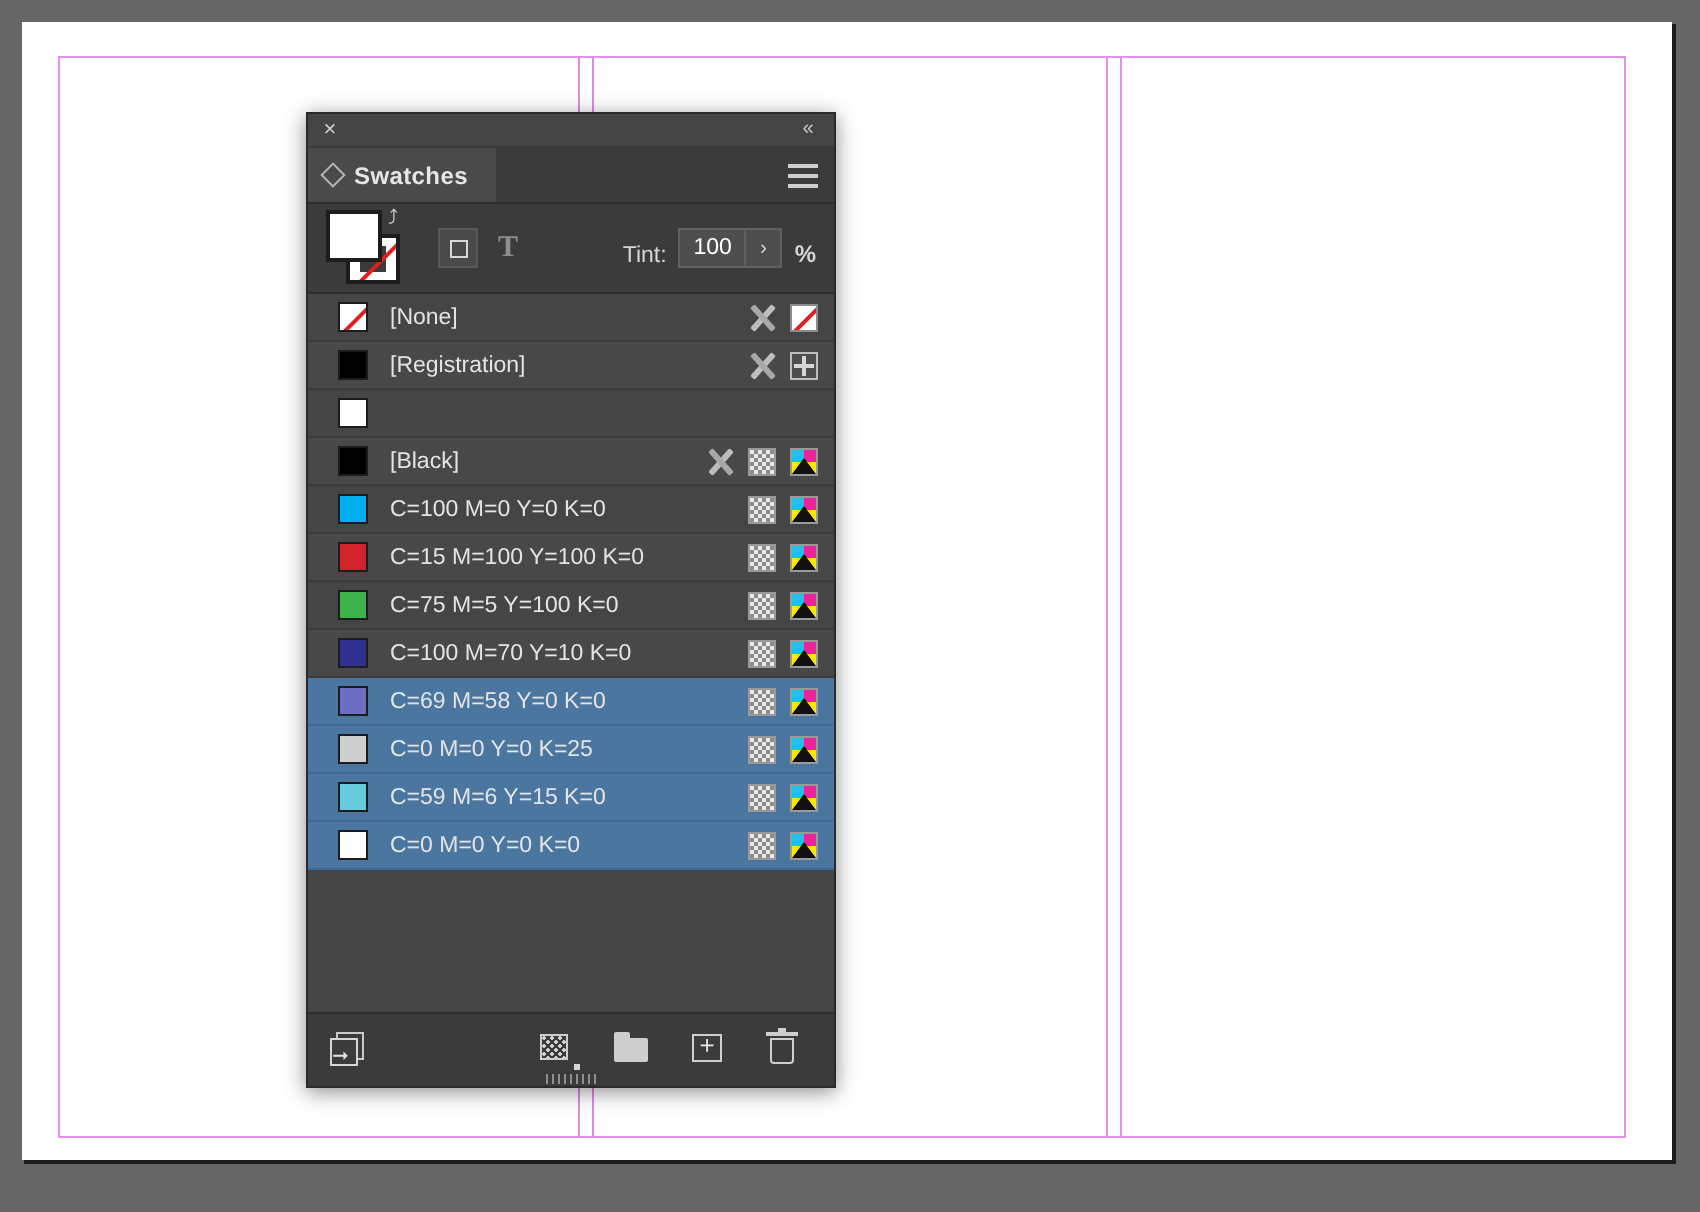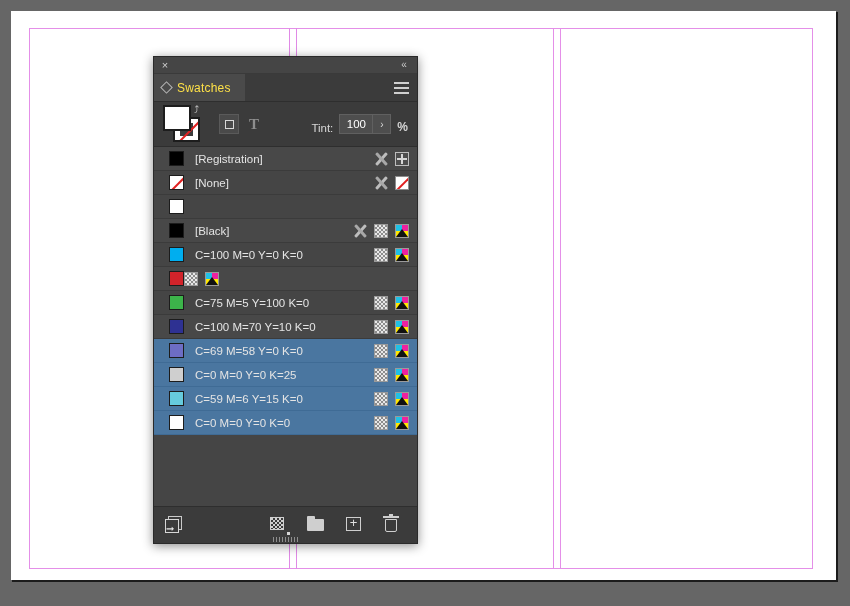--- a/index.html
+++ b/index.html
@@ -51,22 +51,22 @@
     color:#c9c9c9; font-size:10px; line-height:14px; text-align:center; cursor:pointer;
   }
 
   
   .tab-row {
     height:28px; background:#3b3b3b; position:relative; flex:none;
     display:flex; align-items:stretch;
     border-bottom:1px solid #2e2e2e;
   }
   .tab {
-    background:#4a4a4a; color:#fde047; display:flex; align-items:center;
-    padding:0 14px 0 8px; font-size:12px; font-weight:normal; cursor:pointer;
+    background:#4a4a4a; color:#e5e5e5; display:flex; align-items:center;
+    padding:0 14px 0 8px; font-size:12px; font-weight:bold; cursor:pointer;
     letter-spacing:.2px;
   }
   .tab .diamond {
     display:inline-block; width:9px; height:9px; margin-right:6px;
     transform:rotate(45deg); border:1px solid #b6b6b6; background:transparent;
   }
   .tab-rest { flex:1; background:#3b3b3b; position:relative; }
   .hamburger {
     position:absolute; right:8px; top:8px; width:15px; height:12px;
     display:flex; flex-direction:column; justify-content:space-between; cursor:pointer;
@@ -326,39 +326,39 @@
       <span class="tint-label">Tint:</span>
       <div class="tint-box">
         <div class="tint-val">100</div>
         <div class="tint-step">›</div>
       </div>
       <span class="pct">%</span>
     </div>
   </div>
 
   <div class="swatch-list" id="swatch-list">
+      <div class="swatch-row">
+        <span class="chip" style="background:#ffffff">
+          <span class="nslash"></span>
+        </span>
+        <span class="swatch-name">[None]</span>
+        <span class="row-icons">
+          <span class="ricon ico-lock"></span>
+          <span class="ricon ico-none"></span>
+        </span>
+      </div>
       <div class="swatch-row alt">
         <span class="chip" style="background:#000000"></span>
         <span class="swatch-name">[Registration]</span>
         <span class="row-icons">
           <span class="ricon ico-lock"></span>
           <span class="ricon ico-reg"></span>
         </span>
       </div>
       <div class="swatch-row">
-        <span class="chip" style="background:#ffffff">
-          <span class="nslash"></span>
-        </span>
-        <span class="swatch-name">[None]</span>
-        <span class="row-icons">
-          <span class="ricon ico-lock"></span>
-          <span class="ricon ico-none"></span>
-        </span>
-      </div>
-      <div class="swatch-row">
         <span class="chip" style="background:#ffffff"></span>
         <span class="row-icons"></span>
       </div>
       <div class="swatch-row alt">
         <span class="chip" style="background:#000000"></span>
         <span class="swatch-name">[Black]</span>
         <span class="row-icons">
           <span class="ricon ico-lock"></span>
           <span class="ricon ico-check"></span>
           <span class="ricon ico-cmyk">
@@ -377,20 +377,21 @@
           <span class="ricon ico-cmyk">
             <span class="q1"></span>
             <span class="q2"></span>
             <span class="q3"></span>
             <span class="mt"></span>
           </span>
         </span>
       </div>
       <div class="swatch-row alt">
         <span class="chip" style="background:#d1232a"></span>
+        <span class="swatch-name">C=15 M=100 Y=100 K=0</span>
         <span class="row-icons">
           <span class="ricon ico-check"></span>
           <span class="ricon ico-cmyk">
             <span class="q1"></span>
             <span class="q2"></span>
             <span class="q3"></span>
             <span class="mt"></span>
           </span>
         </span>
       </div>

